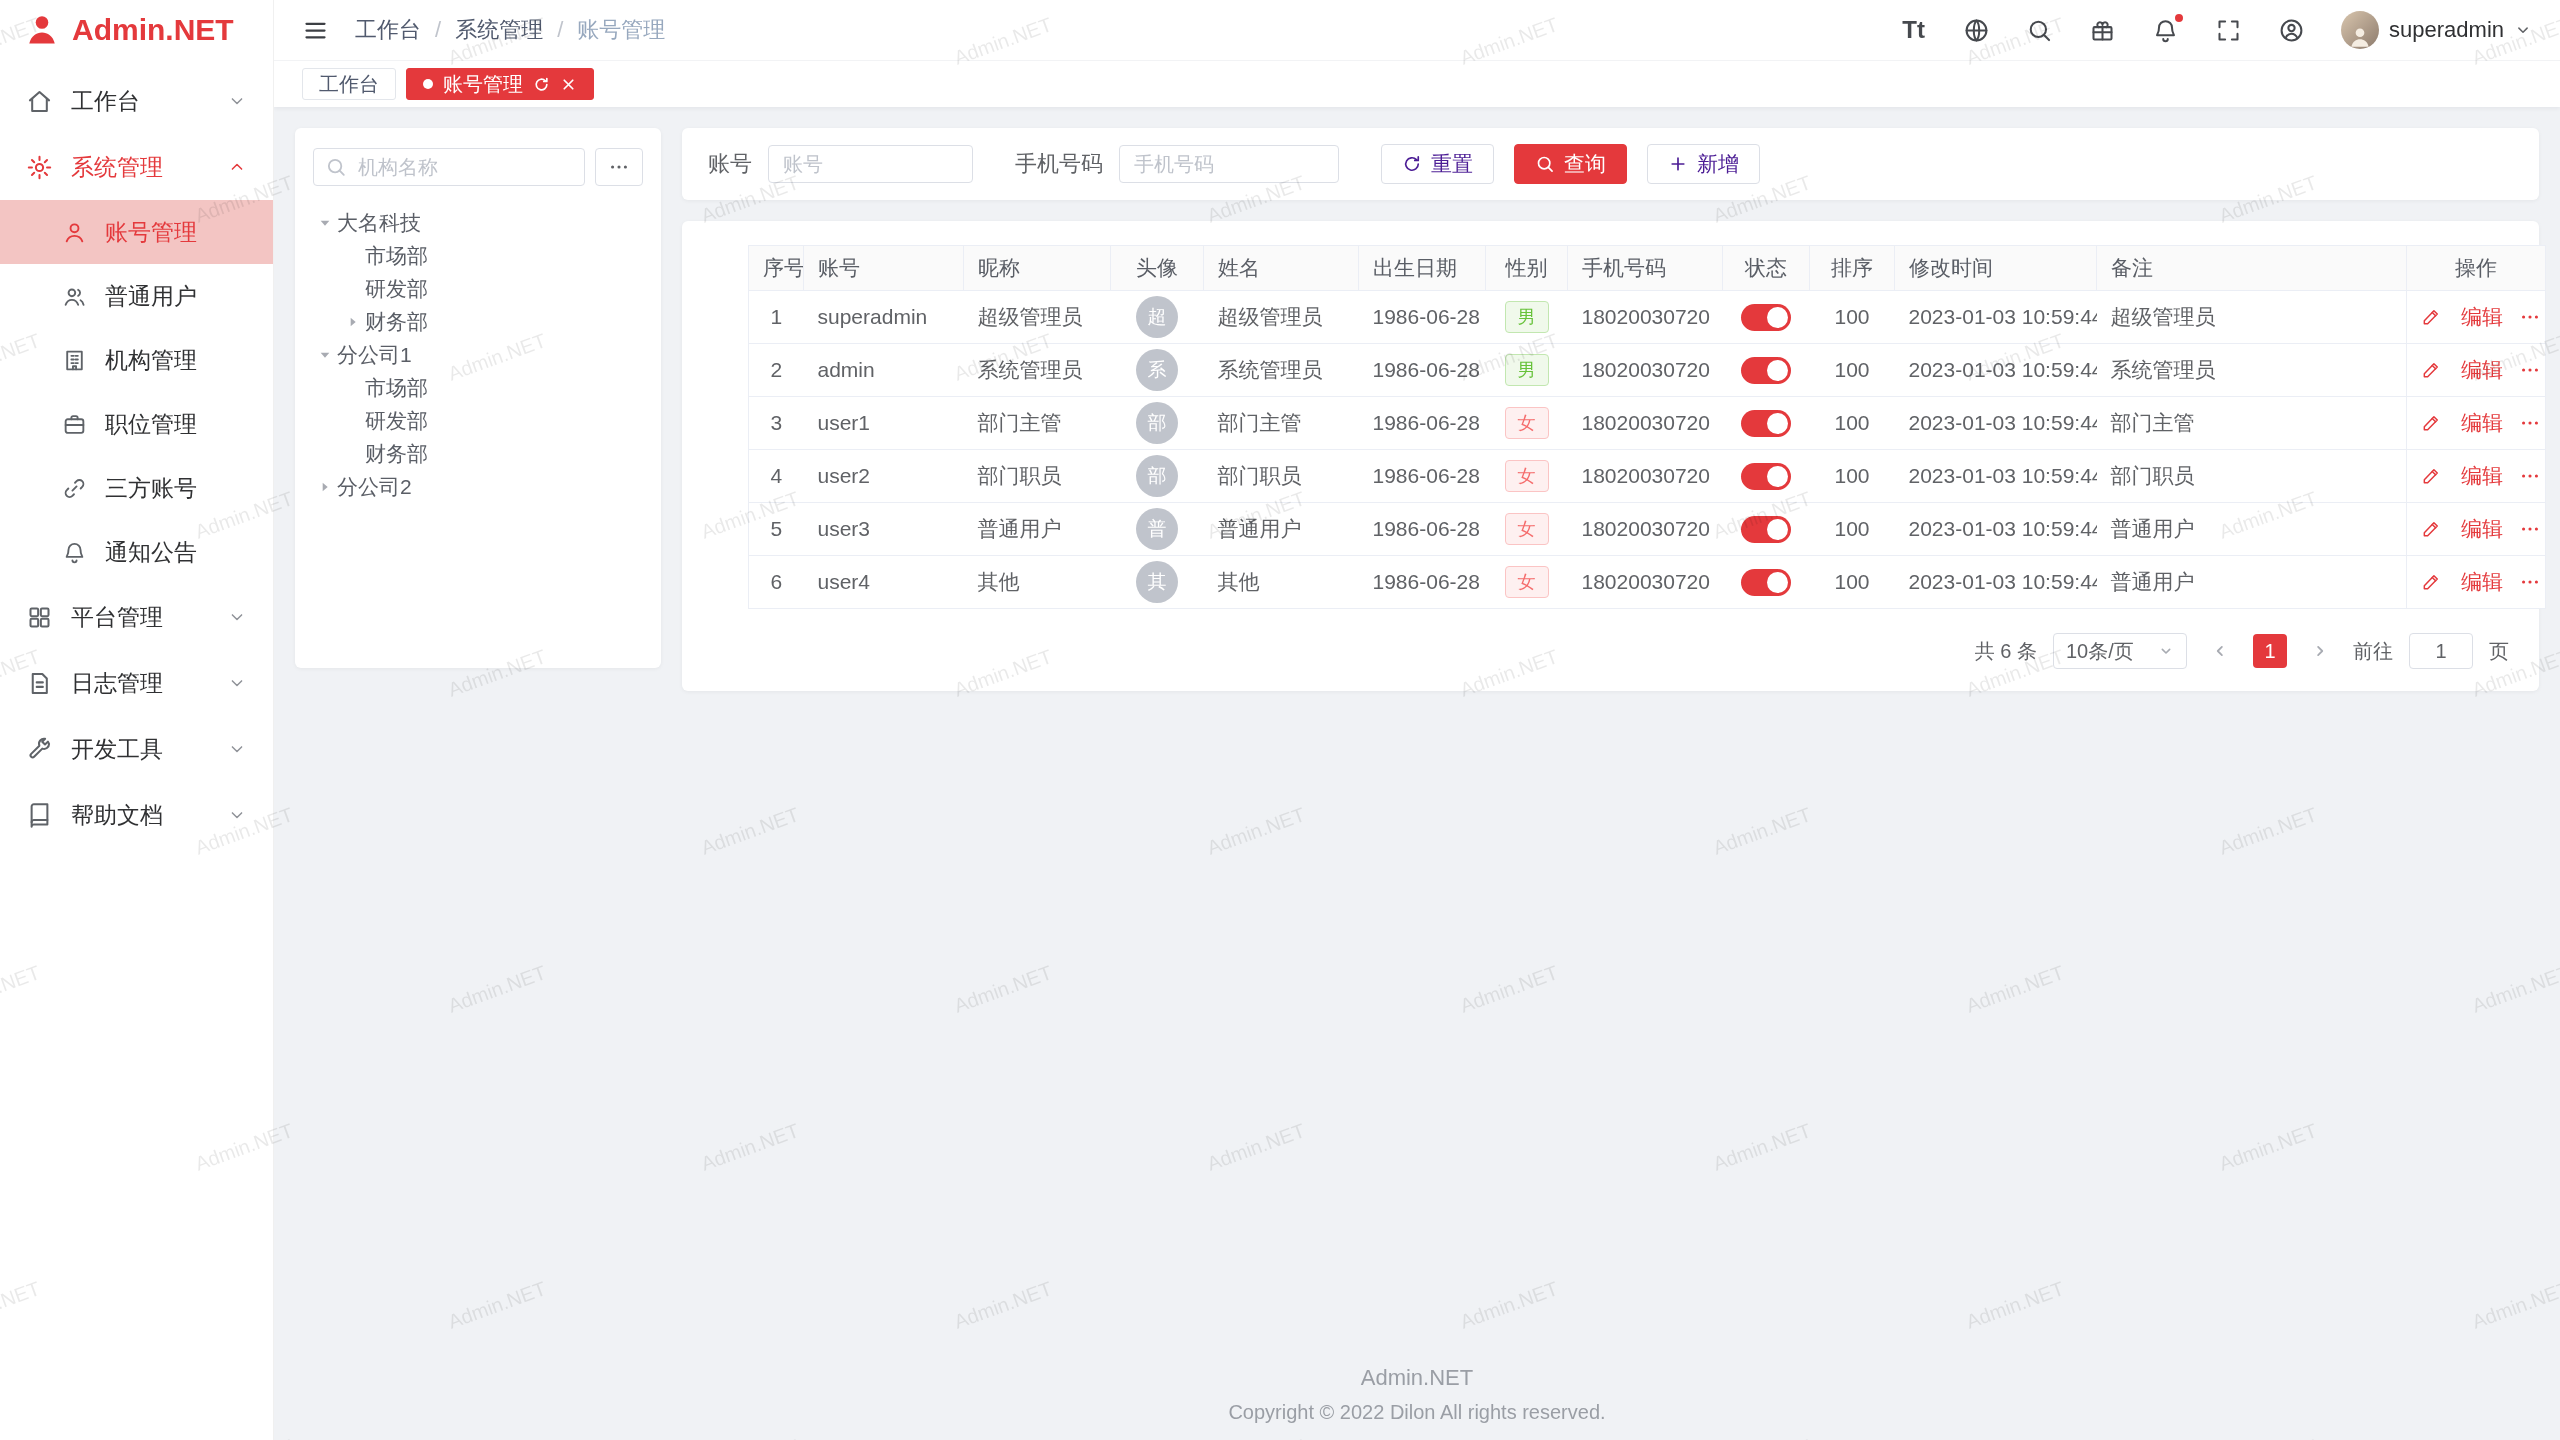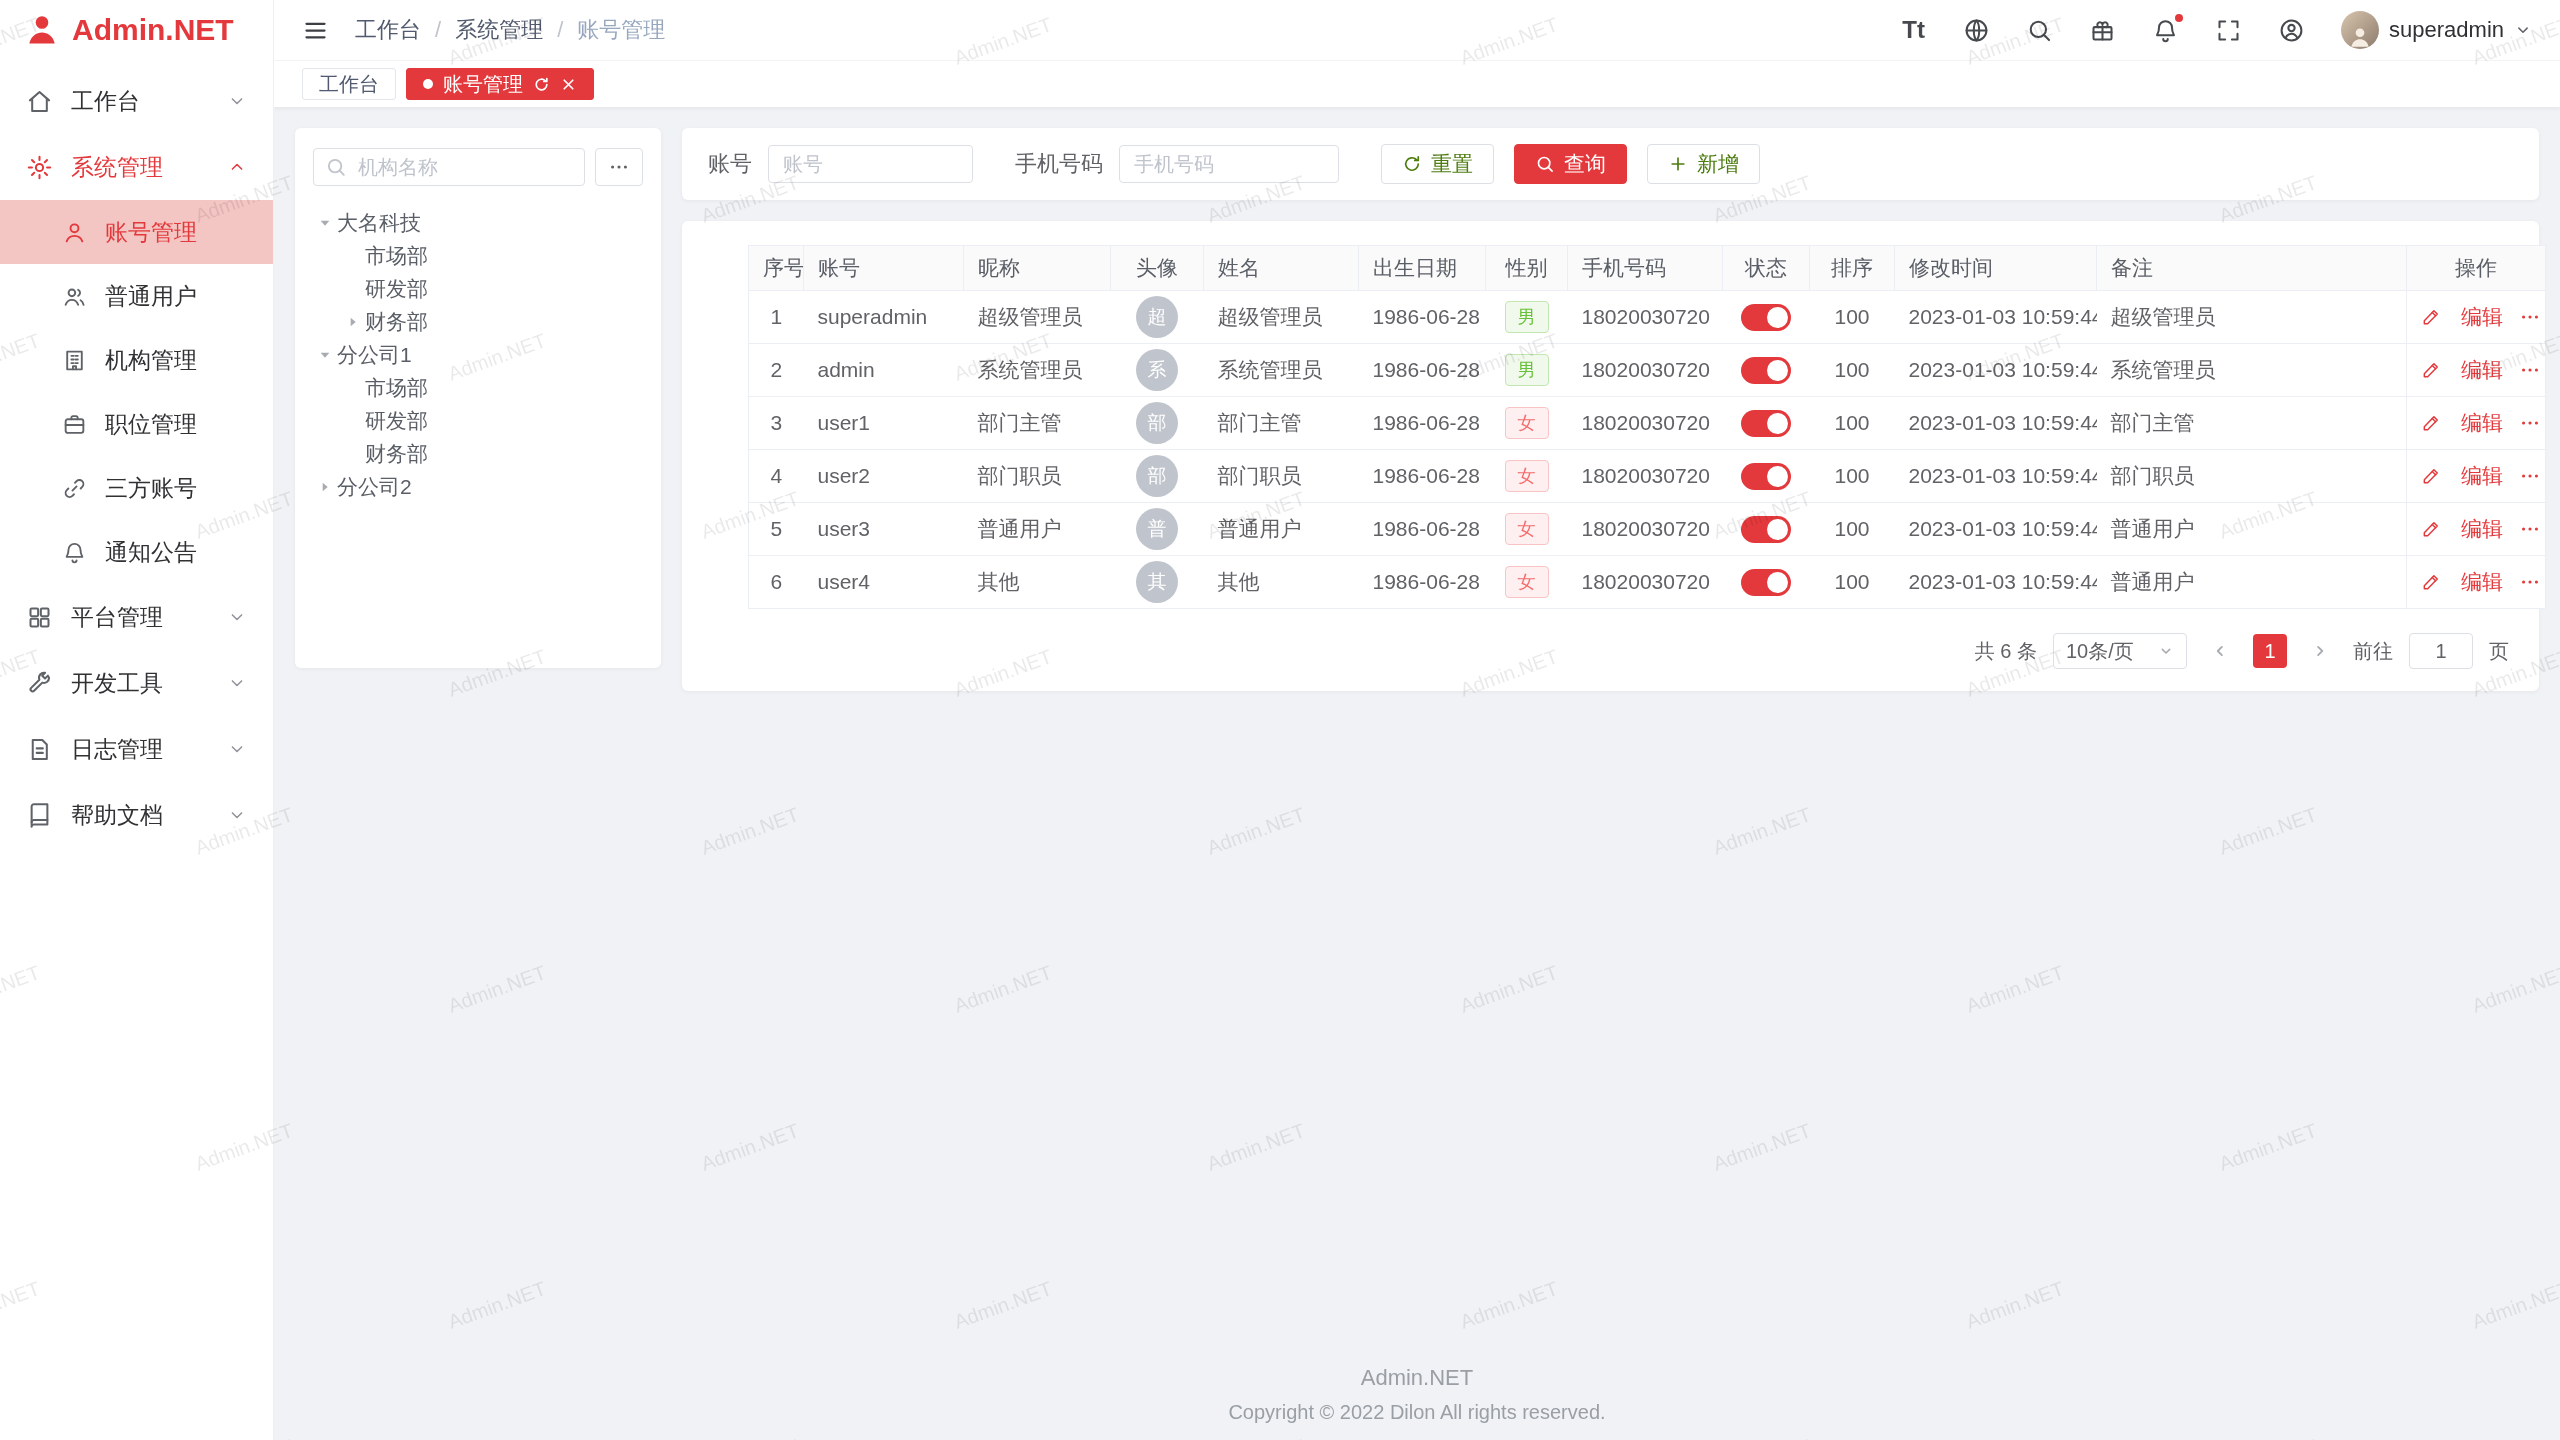--- a/index.html
+++ b/index.html
@@ -66,21 +66,21 @@
   .tree-node { display: flex; align-items: center; height: 33px; font-size: 21px; color: #5a5e66; cursor: pointer; }
   .tree-node .caret { width: 24px; height: 24px; color: #a8abb2; display: inline-flex; align-items: center; justify-content: center; flex: none; }
   .tree-node .caret svg { width: 16px; height: 16px; }
   .tree-node.level-1 { padding-left: 28px; }
 
   #right-col { flex: 1; min-width: 0; display: flex; flex-direction: column; gap: 21px; }
   #query-card { height: 72px; display: flex; align-items: center; padding: 0 26px; }
   .q-group { display: flex; align-items: center; margin-right: 42px; }
   .q-label { font-size: 22px; color: #606266; margin-right: 16px; white-space: nowrap; }
   .q-input { height: 38px; border: 1px solid #dcdfe6; border-radius: 4px; padding: 0 14px; font-size: 20px; color: #606266; outline: none; font-family: inherit; }
-  .btn { height: 40px; padding: 0 20px; border-radius: 4px; border: 1px solid #dcdfe6; background: #fff; color: #4d7c0f; font-size: 21px; display: inline-flex; align-items: center; gap: 9px; cursor: pointer; font-family: inherit; white-space: nowrap; }
+  .btn { height: 40px; padding: 0 20px; border-radius: 4px; border: 1px solid #dcdfe6; background: #fff; color: #4c1d95; font-size: 21px; display: inline-flex; align-items: center; gap: 9px; cursor: pointer; font-family: inherit; white-space: nowrap; }
   .btn .icon { width: 20px; height: 20px; }
   .btn-primary { background: #e4393c; border-color: #e4393c; color: #fff; }
   .btn-row { display: flex; gap: 20px; }
 
   #table-card { padding: 24px 30px 22px; }
   table.data-table { width: 100%; border-collapse: collapse; table-layout: fixed; border: 1px solid #ebeef5; margin-left: 36px; }
   .data-table th { height: 45px; background: #fafafa; font-weight: normal; color: #5a5e66; font-size: 21px; padding: 0 14px; text-align: left; border: 1px solid #ebeef5; white-space: nowrap; overflow: hidden; }
   .data-table td { height: 53px; border-bottom: 1px solid #ebeef5; font-size: 21px; color: #606266; padding: 0 14px; text-align: left; white-space: nowrap; overflow: hidden; background: #fff; }
   .data-table td.op, .data-table th.op { border-left: 1px solid #ebeef5; }
   .data-table .center { text-align: center; }
@@ -221,38 +221,38 @@
         <span class="mi-label">平台管理</span>
         <span class="icon mi-caret">
           <svg viewBox="0 0 24 24" fill="none" stroke="currentColor" stroke-width="1.8" stroke-linecap="round" stroke-linejoin="round">
             <path d="M6.5 9.5L12 15l5.5-5.5"></path>
           </svg>
         </span>
       </div>
       <div class="menu-item">
         <span class="icon mi-icon">
           <svg viewBox="0 0 24 24" fill="none" stroke="currentColor" stroke-width="1.8" stroke-linecap="round" stroke-linejoin="round">
-            <path d="M20.5 7a4.5 4.5 0 0 1-6 4.2l-7.3 7.3a1.8 1.8 0 0 1-2.6-2.6l7.3-7.3A4.5 4.5 0 0 1 17 2.5l-2.6 2.6 2.5 2.5L19.5 5z"></path>
-          </svg>
-        </span>
-        <span class="mi-label">开发工具</span>
-        <span class="icon mi-caret">
-          <svg viewBox="0 0 24 24" fill="none" stroke="currentColor" stroke-width="1.8" stroke-linecap="round" stroke-linejoin="round">
-            <path d="M6.5 9.5L12 15l5.5-5.5"></path>
-          </svg>
-        </span>
-      </div>
-      <div class="menu-item">
-        <span class="icon mi-icon">
-          <svg viewBox="0 0 24 24" fill="none" stroke="currentColor" stroke-width="1.8" stroke-linecap="round" stroke-linejoin="round">
             <path d="M6 3.5h8.5l4 4v13H6z"></path>
             <path d="M9.5 11h5.5M9.5 15h5.5"></path>
           </svg>
         </span>
         <span class="mi-label">日志管理</span>
+        <span class="icon mi-caret">
+          <svg viewBox="0 0 24 24" fill="none" stroke="currentColor" stroke-width="1.8" stroke-linecap="round" stroke-linejoin="round">
+            <path d="M6.5 9.5L12 15l5.5-5.5"></path>
+          </svg>
+        </span>
+      </div>
+      <div class="menu-item">
+        <span class="icon mi-icon">
+          <svg viewBox="0 0 24 24" fill="none" stroke="currentColor" stroke-width="1.8" stroke-linecap="round" stroke-linejoin="round">
+            <path d="M20.5 7a4.5 4.5 0 0 1-6 4.2l-7.3 7.3a1.8 1.8 0 0 1-2.6-2.6l7.3-7.3A4.5 4.5 0 0 1 17 2.5l-2.6 2.6 2.5 2.5L19.5 5z"></path>
+          </svg>
+        </span>
+        <span class="mi-label">开发工具</span>
         <span class="icon mi-caret">
           <svg viewBox="0 0 24 24" fill="none" stroke="currentColor" stroke-width="1.8" stroke-linecap="round" stroke-linejoin="round">
             <path d="M6.5 9.5L12 15l5.5-5.5"></path>
           </svg>
         </span>
       </div>
       <div class="menu-item">
         <span class="icon mi-icon">
           <svg viewBox="0 0 24 24" fill="none" stroke="currentColor" stroke-width="1.8" stroke-linecap="round" stroke-linejoin="round">
             <path d="M5 4a2 2 0 0 1 2-2h12v18H7a2 2 0 0 0-2 2V4z"></path>

